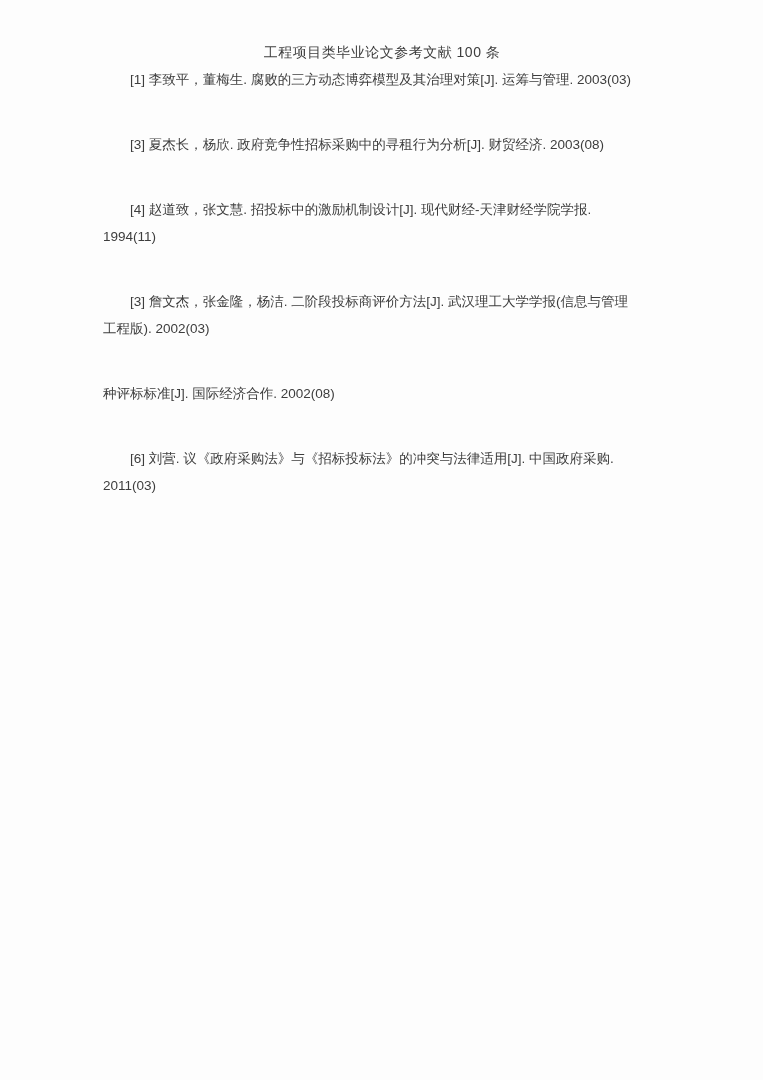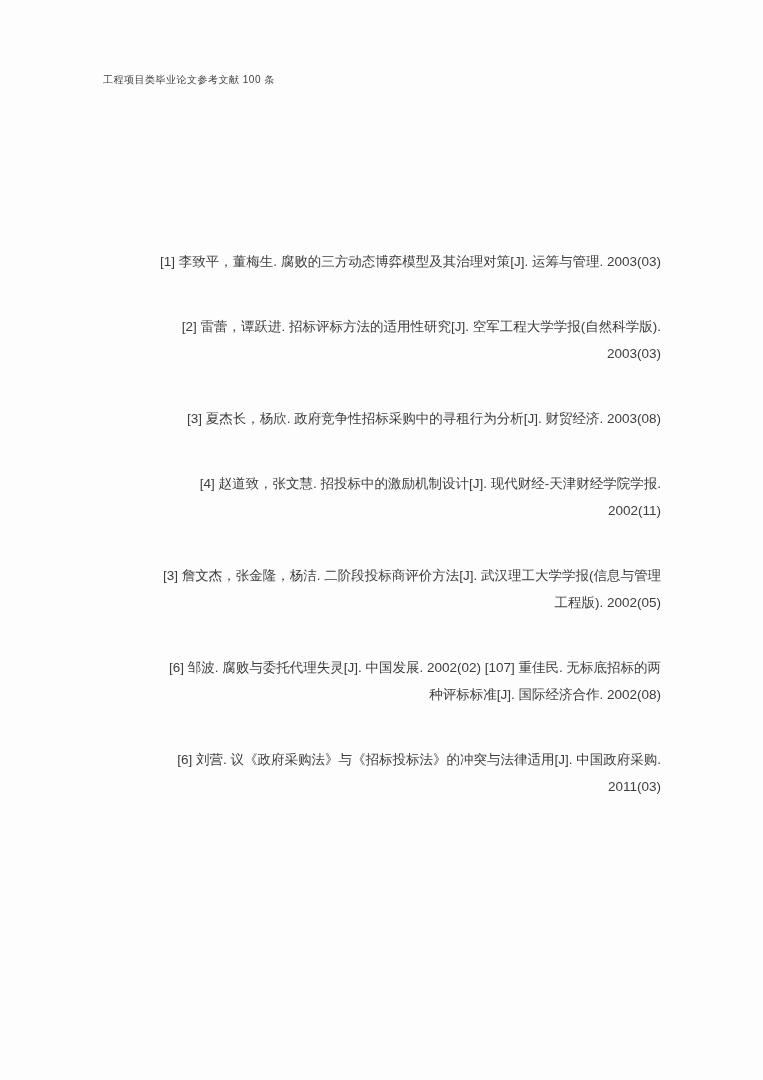--- a/index.html
+++ b/index.html
@@ -19,32 +19,30 @@
     width: 763px;
     height: 1080px;
     overflow: hidden;
     background: #fdfdfd;
   }
   .content {
     margin-left: 103px;
     width: 558px;
   }
   .doc-title {
-    padding-top: 66px;
+    padding-top: 39px;
     margin: 0;
-    text-align: left;
-    font-size: 10px;
+    text-align: center;
+    font-size: 14px;
     font-weight: 400;
     line-height: 27px;
     color: #3d3d3d;
     letter-spacing: 0.5px;
   }
   .ref-list {
-    margin-top: 155px;
-    text-align: right;
   }
   .ref {
     margin: 0 0 38px 0;
     font-size: 13.5px;
     line-height: 27px;
     color: #3d3d3d;
   }
   .ref .line {
     white-space: nowrap;
   }
@@ -56,36 +54,31 @@
 <body>
 
 <div class="page">
   <div class="content">
     <h1 class="doc-title">工程项目类毕业论文参考文献 100 条</h1>
     <div class="ref-list">
         <div class="ref">
           <div class="line first">[1]  李致平，董梅生. 腐败的三方动态博弈模型及其治理对策[J]. 运筹与管理. 2003(03)</div>
         </div>
         <div class="ref">
-          <div class="line first">[2]  雷蕾，谭跃进.  招标评标方法的适用性研究[J].  空军工程大学学报(自然科学版).</div>
-          <div class="line">2003(03)</div>
-        </div>
-        <div class="ref">
           <div class="line first">[3]  夏杰长，杨欣. 政府竞争性招标采购中的寻租行为分析[J]. 财贸经济. 2003(08)</div>
         </div>
         <div class="ref">
           <div class="line first">[4]  赵道致，张文慧.  招投标中的激励机制设计[J].  现代财经-天津财经学院学报.</div>
-          <div class="line">2002(11)</div>
+          <div class="line">1994(11)</div>
         </div>
         <div class="ref">
           <div class="line first">[3]  詹文杰，张金隆，杨洁. 二阶段投标商评价方法[J]. 武汉理工大学学报(信息与管理</div>
-          <div class="line">工程版). 2002(05)</div>
+          <div class="line">工程版). 2002(03)</div>
         </div>
         <div class="ref">
-          <div class="line first">[6]  邹波. 腐败与委托代理失灵[J]. 中国发展. 2002(02) [107]  重佳民. 无标底招标的两</div>
           <div class="line">种评标标准[J]. 国际经济合作. 2002(08)</div>
         </div>
         <div class="ref">
           <div class="line first">[6]  刘营.  议《政府采购法》与《招标投标法》的冲突与法律适用[J].  中国政府采购.</div>
           <div class="line">2011(03)</div>
         </div>
       </div>
   </div>
 </div>
 

